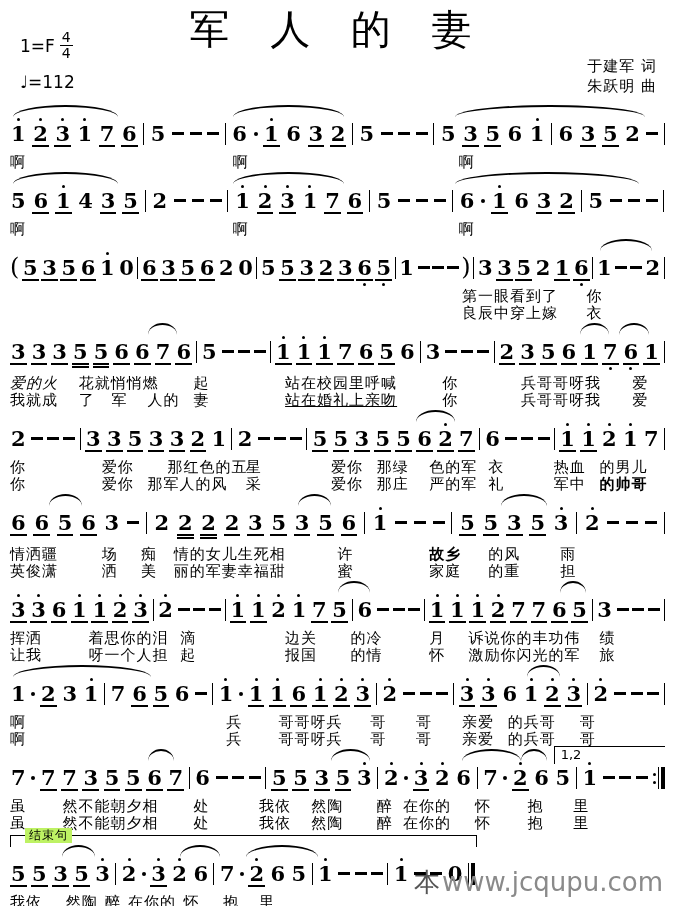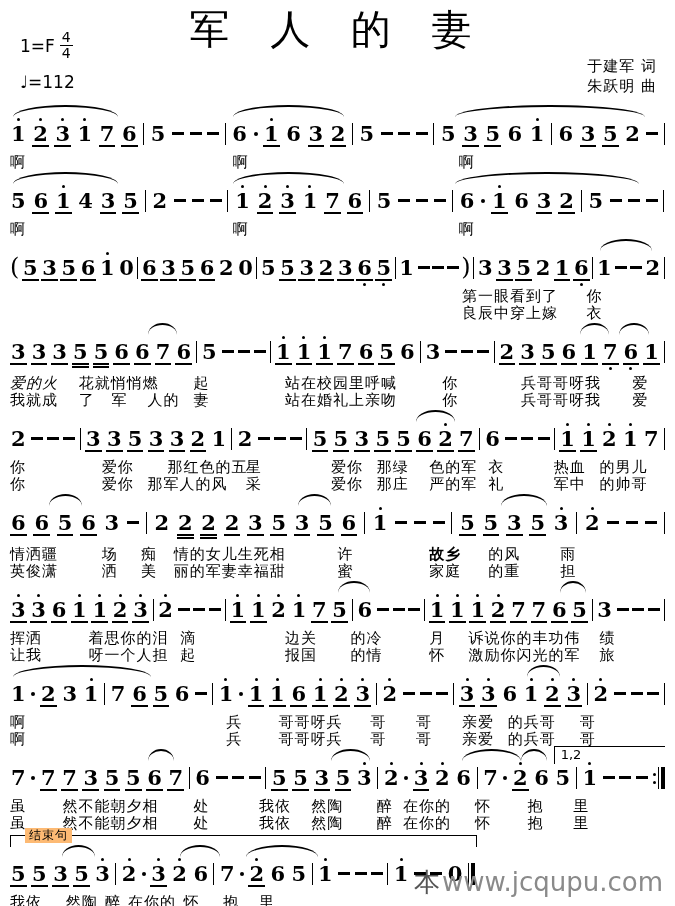--- a/index.html
+++ b/index.html
@@ -34,21 +34,21 @@
   .rep,.fin{display:flex;align-items:center;gap:2px;margin-top:7px;height:22px;}
   .rep .d2{display:flex;flex-direction:column;gap:5px;}
   .rep .d2 i{width:3px;height:3px;border-radius:50%;background:#000;}
   .thin{width:1px;height:22px;background:#000;}
   .thick{width:4px;height:22px;background:#000;}
   .lyrow{position:relative;height:17px;}
   .seg{position:absolute;top:0;font-size:15px;line-height:17px;letter-spacing:1px;white-space:nowrap;font-family:"DejaVu Serif",serif;}
   .volta{position:absolute;top:-2px;left:83%;right:0;height:16px;border-top:1px solid #000;border-left:1px solid #000;
          font:400 13px "DejaVu Sans",sans-serif;padding:1px 0 0 6px;line-height:13px;background:transparent;}
   .endb{position:absolute;top:-9px;left:0;width:71%;height:11px;border:1px solid #000;border-bottom:none;}
-  .endb span{position:absolute;top:-8px;left:14px;background:#fdba74;padding:0 4px;font-size:12px;line-height:15px;letter-spacing:1px;}
+  .endb span{position:absolute;top:-8px;left:14px;background:#bef264;padding:0 4px;font-size:12px;line-height:15px;letter-spacing:1px;}
   .sys-endbracket{margin-top:12px;}
   
   .watermark{position:absolute;right:12px;bottom:6px;font:400 26px "DejaVu Sans",sans-serif;color:#8a8a8a;}
   .watermark .logo{color:#555;margin-right:2px;}
 </style>
 </head>
 <body>
 
 <div class="sheet">
   <div class="header">
@@ -661,21 +661,21 @@
           <span class="seg" style="left: 66%;">你</span>
           <span class="seg" style="left: 78%;">兵哥哥呀我</span>
           <span class="seg" style="left: 95%;">爱</span>
         </div>
         <div class="lyrow">
           <span class="seg" style="left: 0%;">我就成</span>
           <span class="seg" style="left: 10.5%;">了</span>
           <span class="seg" style="left: 15.5%;">军</span>
           <span class="seg" style="left: 21%;">人的</span>
           <span class="seg" style="left: 28%;">妻</span>
-          <span class="seg" style="left: 42%;">站在婚礼上亲吻</span>
+          <span class="seg" style="left: 42%; text-decoration: underline;">站在婚礼上亲吻</span>
           <span class="seg" style="left: 66%;">你</span>
           <span class="seg" style="left: 78%;">兵哥哥呀我</span>
           <span class="seg" style="left: 95%;">爱</span>
         </div>
       </div>
       <div class="system">
         <div class="arcs">
           <div class="arc" style="left: 62%; width: 6%;"></div>
         </div>
         <div class="notes">
@@ -825,21 +825,21 @@
         <div class="lyrow">
           <span class="seg" style="left: 0%;">你</span>
           <span class="seg" style="left: 14%;">爱你</span>
           <span class="seg" style="left: 21%;">那军人的风</span>
           <span class="seg" style="left: 36%;">采</span>
           <span class="seg" style="left: 49%;">爱你</span>
           <span class="seg" style="left: 56%;">那庄</span>
           <span class="seg" style="left: 64%;">严的军</span>
           <span class="seg" style="left: 73%;">礼</span>
           <span class="seg" style="left: 83%;">军中</span>
-          <span class="seg" style="left: 90%;">的帅哥</span>
+          <span class="seg" style="left: 90%; font-weight: bold;">的帅哥</span>
         </div>
       </div>
       <div class="system">
         <div class="arcs">
           <div class="arc" style="left: 6%; width: 5%;"></div>
           <div class="arc" style="left: 44%; width: 5%;"></div>
           <div class="arc" style="left: 75%; width: 7%;"></div>
         </div>
         <div class="notes">
           <span class="tk note u1">

